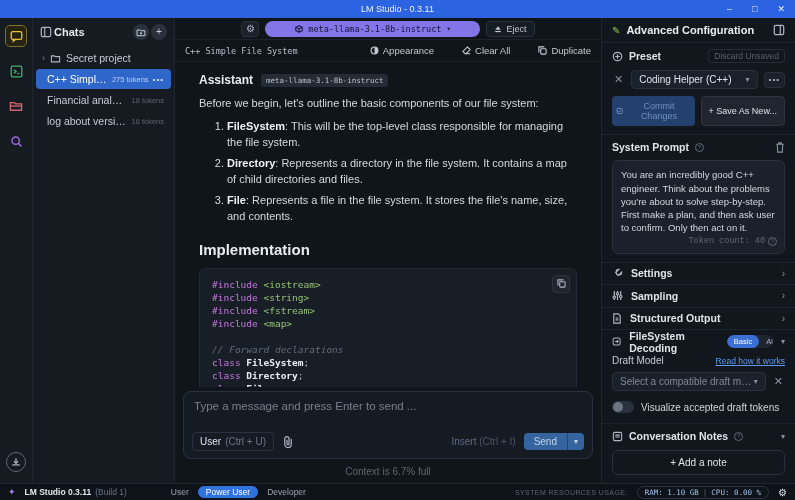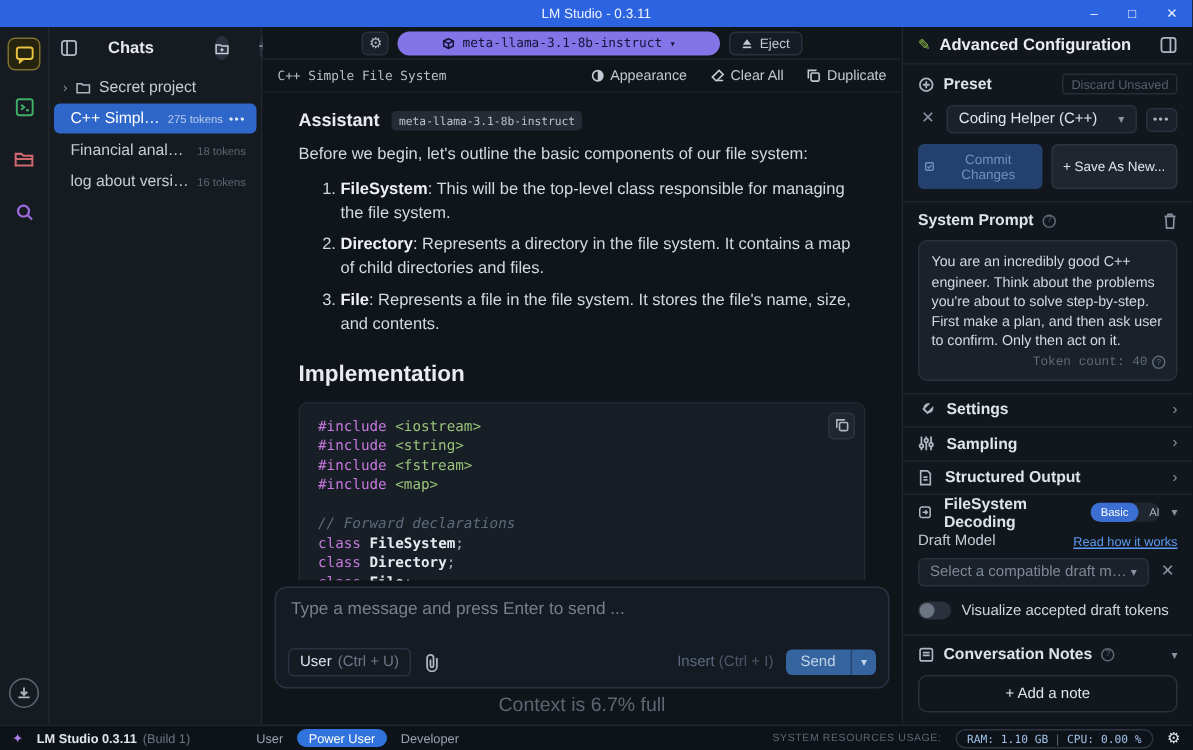--- a/index.html
+++ b/index.html
@@ -19,21 +19,21 @@
   .rail { width:33px; background:#161b21; border-right:1px solid #20262e; display:flex; flex-direction:column;
     align-items:center; padding-top:7px; gap:13px; position:relative; flex:none; }
   .rail-item { width:22px; height:22px; display:flex; align-items:center; justify-content:center; border-radius:5px; }
   .rail-item.selected { border:1px solid #7d6f2f; background:#26230f; }
   .rail-bottom { position:absolute; bottom:10px; }
   .dl-circle { width:20px; height:20px; border:1px solid #5d6672; border-radius:50%;
     display:flex; align-items:center; justify-content:center; }
 
   
   .sidebar { width:142px; background:#161b21; border-right:1px solid #20262e; flex:none; display:flex; flex-direction:column; }
-  .sidebar-header { display:flex; align-items:center; gap:20px; padding:6px 7px 8px; }
+  .sidebar-header { display:flex; align-items:center; gap:2px; padding:6px 7px 8px; }
   .sidebar-title { font-weight:bold; font-size:11px; color:#e6eaef; }
   .round-btn { width:16px; height:16px; border-radius:50%; background:#2a313c; color:#c7ced8; border:none;
     display:flex; align-items:center; justify-content:center; font-size:10px; line-height:1; }
   .tree-item { display:flex; align-items:center; gap:5px; padding:4px 9px; color:#c6cdd6; font-size:10.5px; }
   .tree-chevron { color:#8892a0; font-size:9px; }
   .chat-item { display:flex; align-items:center; gap:4px; padding:4px 7px 4px 11px; margin:1px 3px; border-radius:4px;
     font-size:10.5px; color:#c6cdd6; }
   .chat-item .label { flex:1; white-space:nowrap; overflow:hidden; text-overflow:ellipsis; }
   .chat-item .tokens { font-size:7.5px; color:#5b6470; white-space:nowrap; }
   .chat-item.selected { background:#2e66c9; color:#ffffff; }
@@ -45,21 +45,21 @@
   .model-toolbar { height:22px; display:flex; align-items:center; justify-content:center; gap:6px; border-bottom:1px solid #1c222a; }
   .icon-btn { background:#1b212a; border:1px solid #2a313c; border-radius:4px; width:18px; height:16px;
     display:flex; align-items:center; justify-content:center; color:#aeb6c2; font-size:10px; }
   .model-pill { background:#8374e8; color:#181338; border:none; border-radius:9px; height:16px; padding:0 12px;
     font-family:"DejaVu Sans Mono",monospace; font-size:8.5px; display:flex; align-items:center; gap:5px; width:215px; justify-content:center; }
   .eject-btn { background:#161c24; border:1px solid #2a313c; border-radius:4px; height:16px; padding:0 7px;
     color:#c3cad4; font-size:9px; display:flex; align-items:center; gap:4px; font-family:inherit; }
 
   .chat-header-row { height:22px; display:flex; align-items:center; padding:0 10px; border-bottom:1px solid #1a2028; }
   .chat-title { font-family:"DejaVu Sans Mono",monospace; font-size:8.5px; color:#b7bfca; flex:1; }
-  .chat-actions { display:flex; gap:16px; }
+  .chat-actions { display:flex; gap:28px; }
   .chat-action { display:flex; align-items:center; gap:4px; color:#c3cad4; font-size:9.5px; background:none; border:none; font-family:inherit; }
 
   .chat-scroll { position:absolute; top:45px; bottom:96px; left:0; right:0; overflow:hidden; padding:8px 24px 0; }
   .msg-role-row { display:flex; align-items:center; gap:8px; margin:2px 0 10px; }
   .msg-role { font-weight:bold; font-size:12px; color:#e8ecf1; }
   .model-badge { font-family:"DejaVu Sans Mono",monospace; font-size:7.5px; color:#b9c2cd; background:#252b34;
     border-radius:3px; padding:2px 5px; }
   .msg-p { font-size:11px; color:#d3d9e0; margin-bottom:10px; }
   ol.components { margin:0 0 10px 0; padding-left:28px; }
   ol.components li { font-size:11px; line-height:1.45; margin-bottom:5px; color:#d3d9e0; }
@@ -84,21 +84,21 @@
   .composer-row { position:absolute; left:8px; right:8px; bottom:7px; display:flex; align-items:center; gap:8px; }
   .user-btn { background:transparent; border:1px solid #2a3140; border-radius:4px; padding:3px 7px; font-size:10px;
     color:#dfe4ea; font-family:inherit; display:flex; gap:4px; align-items:center; }
   .user-btn .shortcut { color:#6c7686; }
   .attach-btn { background:transparent; border:none; display:flex; align-items:center; }
   .insert-hint { font-size:10px; color:#4d5668; }
   .insert-hint .lbl { color:#5d6880; }
   .send-btn { display:flex; align-items:stretch; background:#35649e; border-radius:4px; overflow:hidden; border:none; padding:0; }
   .send-btn .send-label { padding:3px 10px; font-size:10px; color:#c2d4ea; font-family:inherit; }
   .send-btn .send-caret { padding:3px 6px; border-left:1px solid rgba(0,0,0,.3); color:#c2d4ea; font-size:8px; display:flex; align-items:center; }
-  .context-status { position:absolute; left:0; right:0; bottom:6px; text-align:center; font-size:13px; color:#5d6672; }
+  .context-status { position:absolute; left:0; right:0; bottom:6px; text-align:center; font-size:10px; color:#5d6672; }
 
   
   .rightpanel { width:194px; flex:none; background:#12171d; border-left:1px solid #20262e; display:flex; flex-direction:column; }
   .rp-header { height:26px; display:flex; align-items:center; gap:6px; padding:0 10px; }
   .rp-title { font-weight:bold; font-size:11px; color:#e8ecf1; flex:1; }
   .rp-sec { border-top:1px solid #1d242c; padding:6px 10px 8px; }
   .rp-row-flex { display:flex; align-items:center; gap:6px; }
   .rp-label { font-weight:bold; font-size:10.5px; color:#dfe4ea; }
   .discard-btn { margin-left:auto; background:transparent; border:1px solid #262d36; border-radius:3px; color:#555f6b;
     font-size:8.5px; padding:1px 5px; font-family:inherit; }

